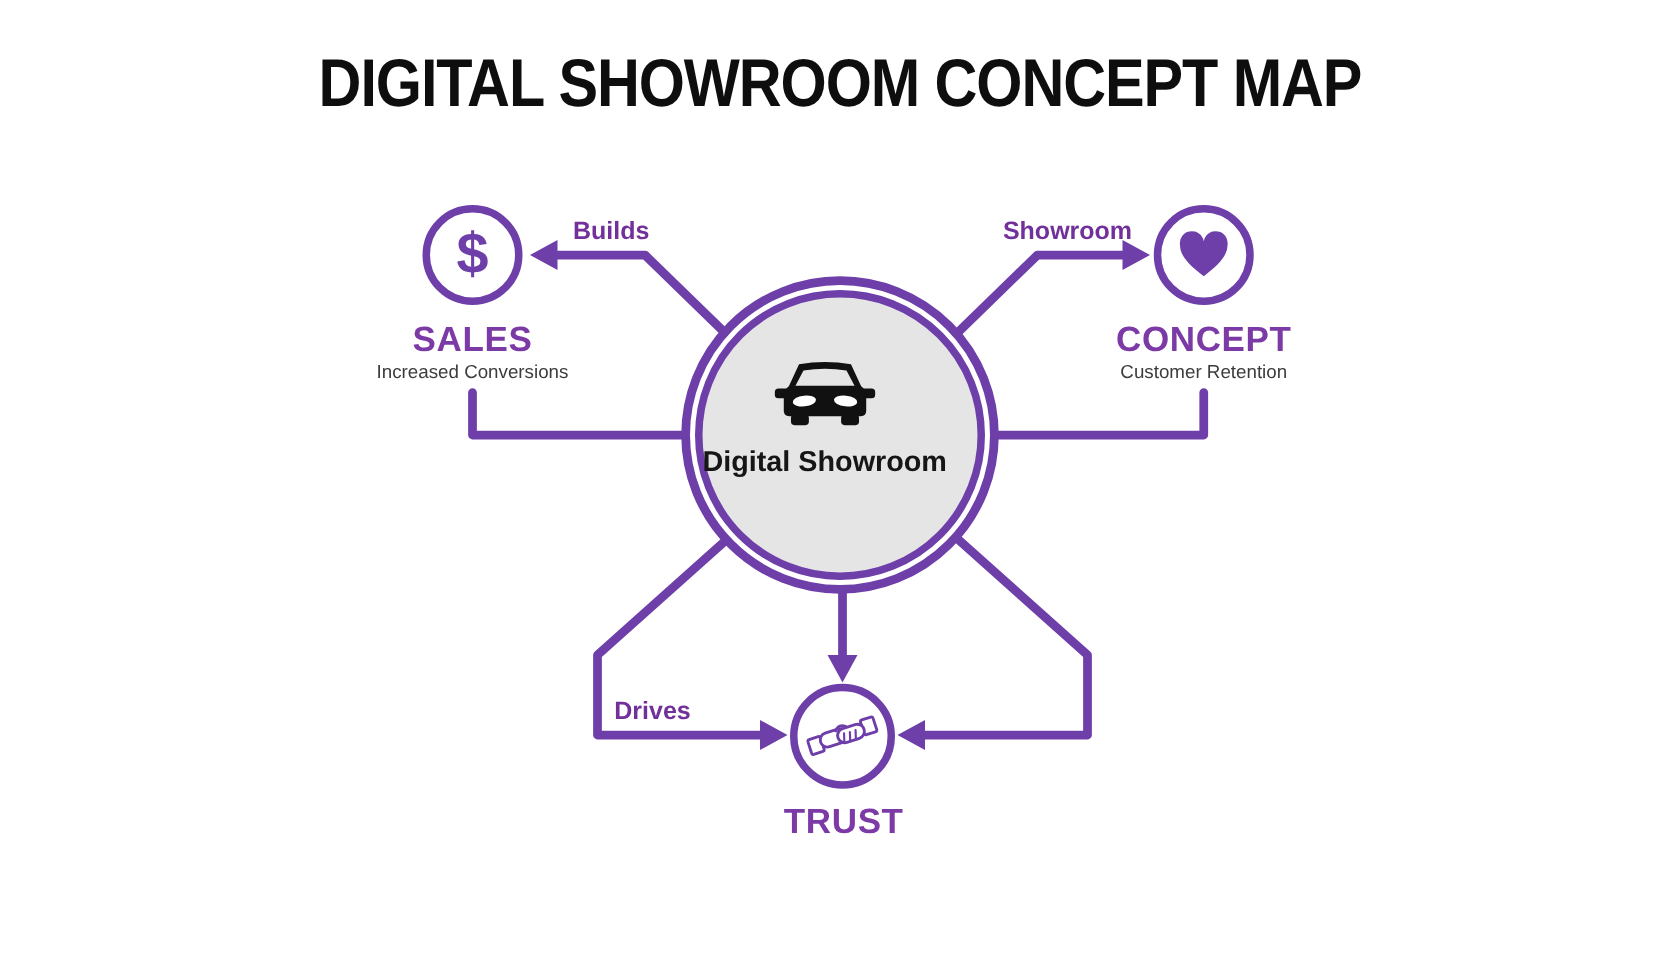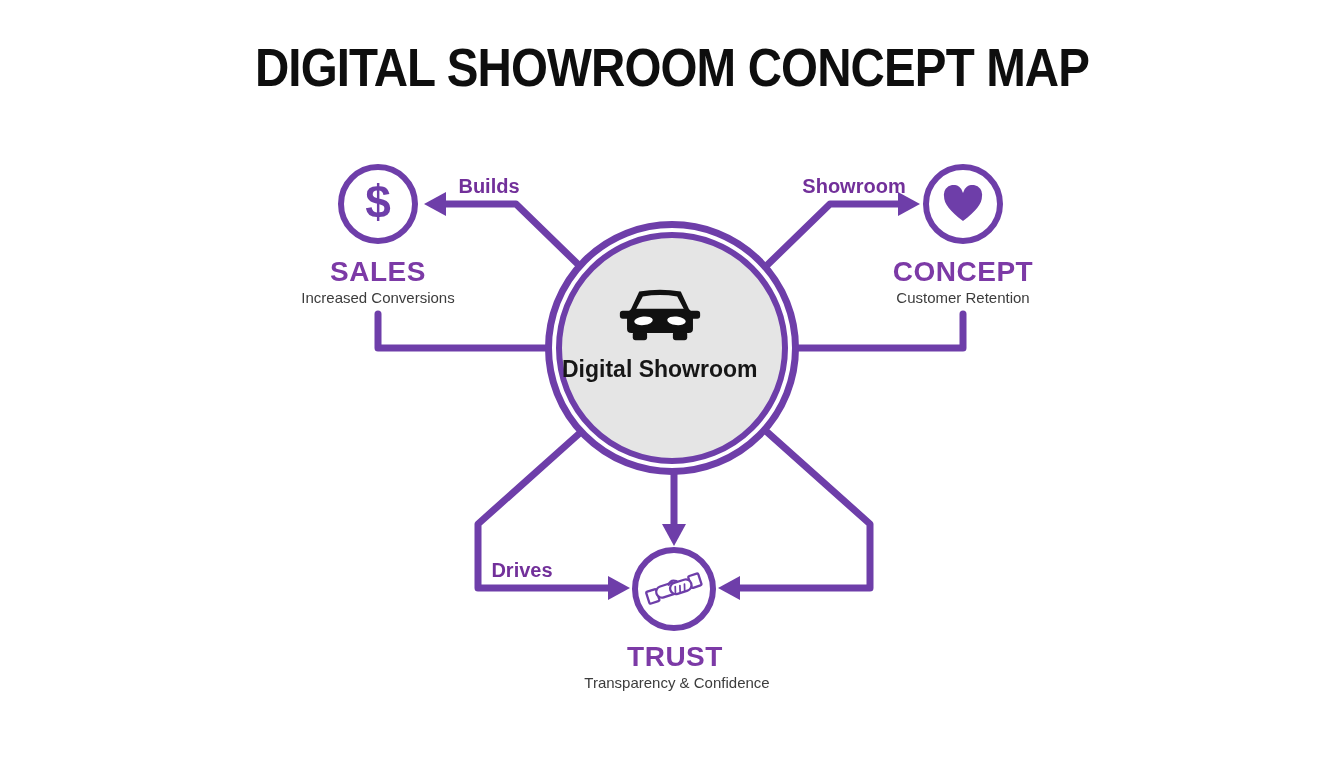--- a/index.html
+++ b/index.html
@@ -152,19 +152,18 @@
         <rect x="11" y="15" width="23" height="12" rx="6"></rect>
         <rect x="26" y="16" width="23" height="12" rx="6"></rect>
 
         <path d="M26 16 q4 -5 9 -1" fill="none"></path>
 
         <path d="M30 27 l2 -7 M35 27.5 l2 -7 M40 27.5 l2 -7" fill="none" stroke-width="1.8"></path>
       </g>
     </svg>
   </div>
   <div class="node-title" id="trust-title">TRUST</div>
-  <div class="node-subtitle" id="trust-subtitle">Transparency &amp; Confidence</div>
 
   <div class="edge-label" id="label-drives">Builds</div>
   <div class="edge-label" id="label-fosters">Showroom</div>
   <div class="edge-label" id="label-builds">Drives</div>
 
 </div>
 
 </body></html>

